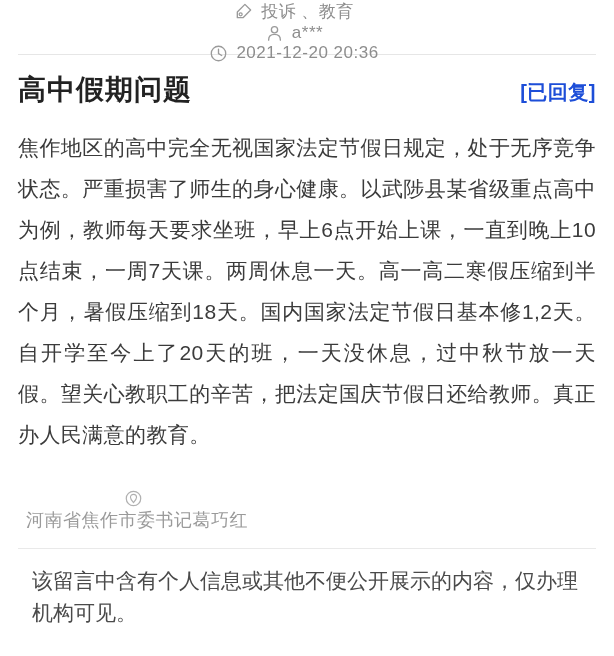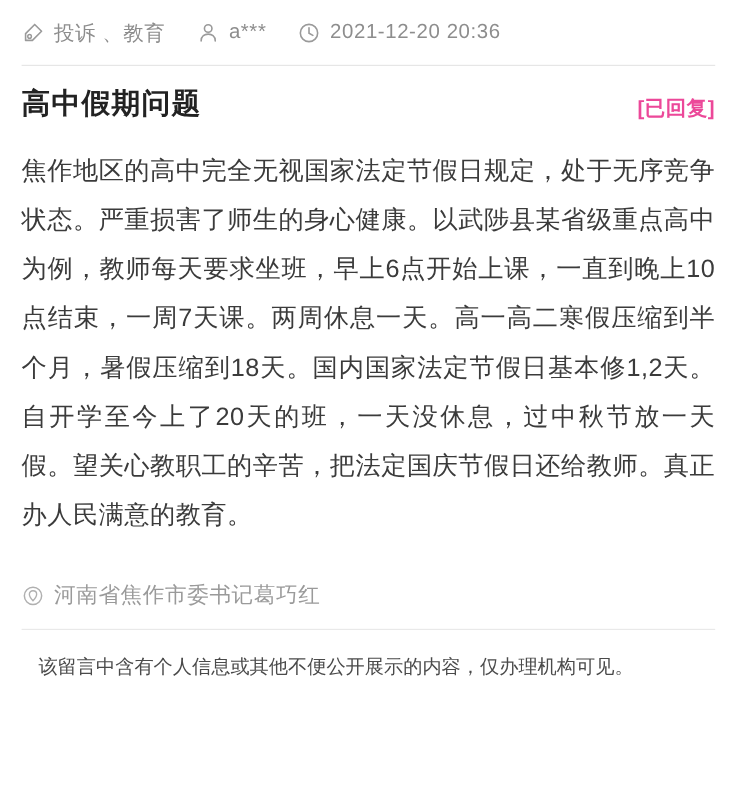--- a/index.html
+++ b/index.html
@@ -22,20 +22,21 @@
     padding: 0 18px;
   }
 
   
   .meta-bar {
     display: flex;
     align-items: center;
     height: 54px;
     font-size: 17px;
     color: #8d8d8d;
+    flex-direction: column;
   }
   .meta-item {
     display: flex;
     align-items: center;
     margin-right: 26px;
     white-space: nowrap;
   }
   .meta-item .label {
     margin-left: 8px;
     letter-spacing: 0.5px;
@@ -55,30 +56,30 @@
   }
 
   
   .title-row {
     display: flex;
     align-items: flex-start;
     justify-content: space-between;
     margin-top: 18px;
   }
   .title {
-    font-size: 24px;
+    font-size: 28px;
     font-weight: bold;
     color: #222222;
     letter-spacing: 1px;
     line-height: 1.2;
   }
   .status-badge {
-    font-size: 17px;
+    font-size: 20px;
     font-weight: bold;
-    color: #ec4899;
+    color: #1d4ed8;
     white-space: nowrap;
     margin-top: 6px;
     letter-spacing: 0.5px;
   }
 
   
   .body-text {
     margin-top: 20px;
     font-size: 21px;
     line-height: 41px;
@@ -88,34 +89,34 @@
   }
 
   
   .footer-meta {
     display: flex;
     align-items: center;
     margin-top: 34px;
     font-size: 18px;
     color: #9a9a9a;
   }
-  .footer-meta .meta-item { margin-right: 30px; }
+  .footer-meta .meta-item { margin-right: 30px; flex-direction: column; }
 
   .footer-divider {
     width: 100%;
     height: 1px;
     background: #e9e9e9;
     margin-top: 16px;
   }
 
   
   .notice {
     margin-top: 16px;
     padding-left: 14px;
-    font-size: 16px;
+    font-size: 21px;
     line-height: 32px;
     color: #4a4a4a;
   }
 </style>
 </head>
 <body>
 
 <div class="page">
 
   <div class="meta-bar">

